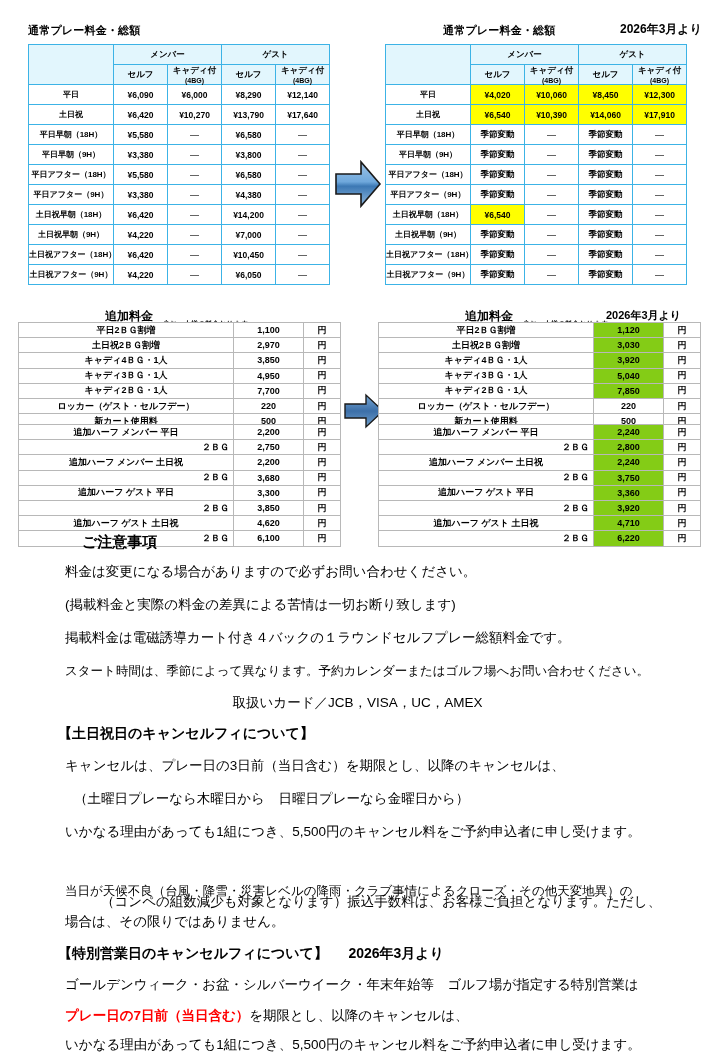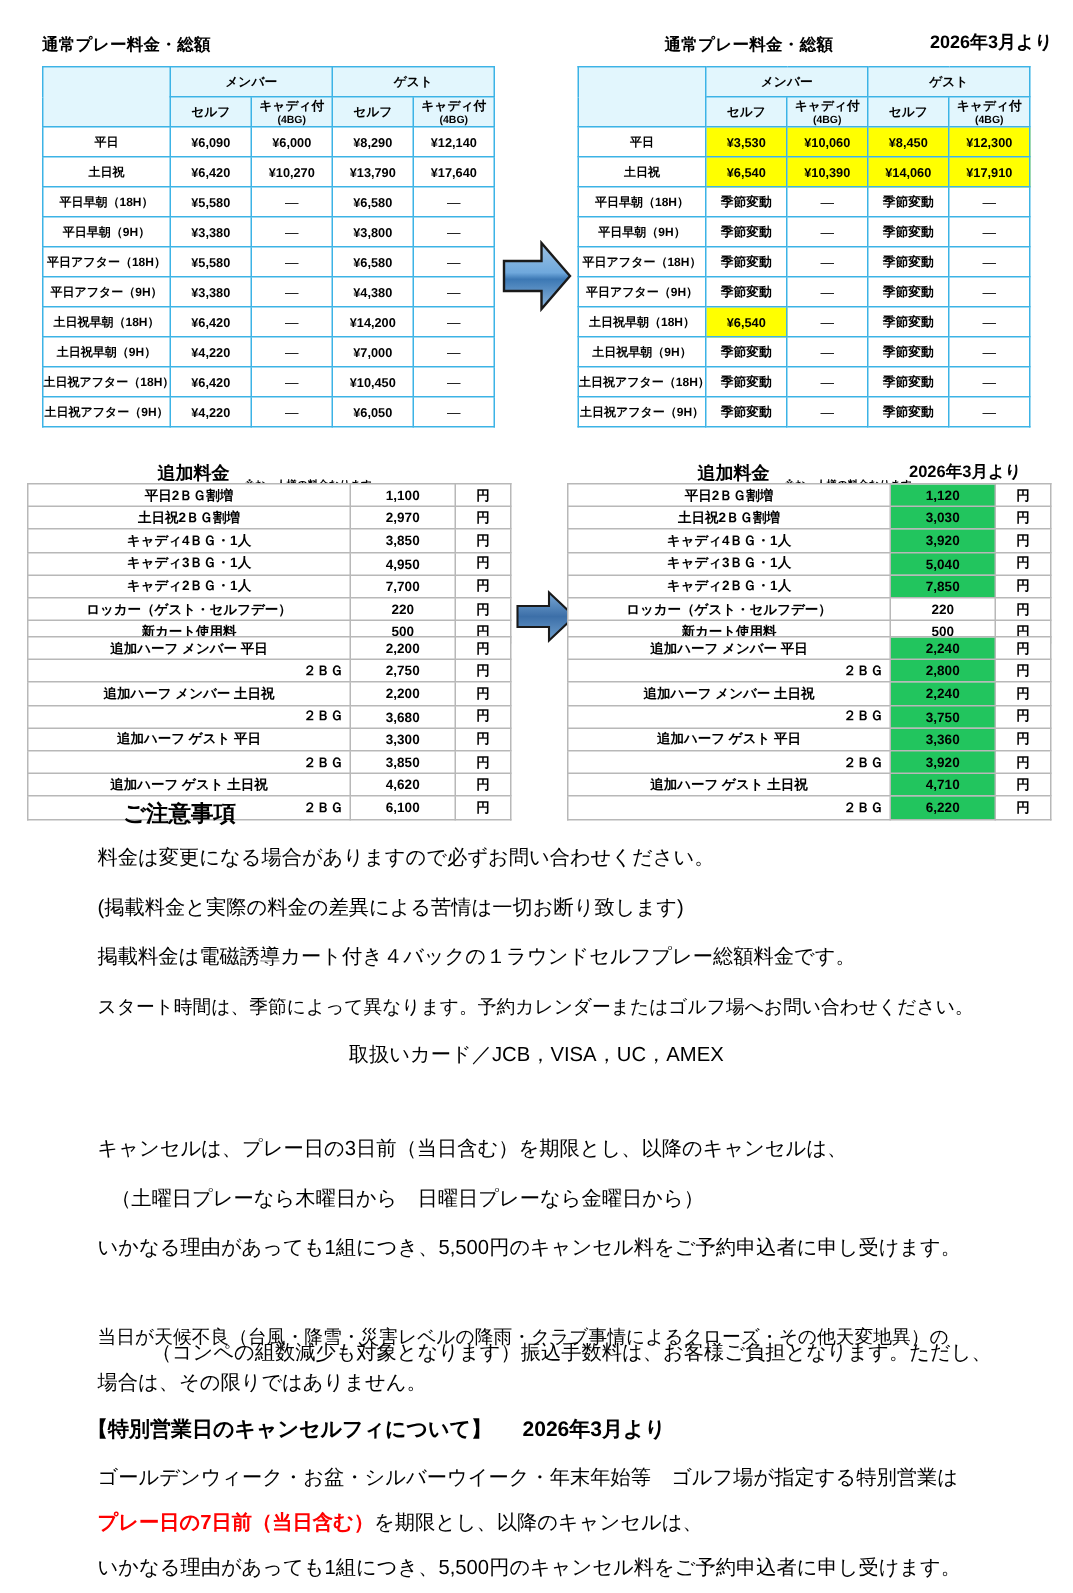--- a/index.html
+++ b/index.html
@@ -64,21 +64,21 @@
     font-weight:bold;
     height:14.2px;
     padding:0 2px;
     color:#000;
     white-space:nowrap;
   }
   table.fee td.lbl{text-align:center;}
   table.fee td.lbl.right{text-align:right;padding-right:4px;}
   table.fee td.num{text-align:center;border-left:1.2px solid #6d6d6d;}
   table.fee td.cur{text-align:center;}
-  table.fee td.hl{background:#22c55e;}
+  table.fee td.hl{background:#84cc16;}
 
   
   .arrow{position:absolute;}
 
   
   .notice-head{
     font-size:15px;font-weight:bold;color:#000;margin-left:24px;
   }
   .ntxt{
     font-size:13.5px;color:#000;white-space:nowrap;
@@ -239,21 +239,21 @@
         <th>セルフ</th>
         <th>
           <div>キャディ付</div>
           <div class="sub">(4BG)</div>
         </th>
       </tr>
     </thead>
     <tbody>
         <tr>
           <td class="rowhdr">平日</td>
-          <td class="val hl">¥3,530</td>
+          <td class="val hl">¥4,020</td>
           <td class="val hl">¥10,060</td>
           <td class="val hl">¥8,450</td>
           <td class="val hl">¥12,300</td>
         </tr>
         <tr>
           <td class="rowhdr">土日祝</td>
           <td class="val hl">¥6,540</td>
           <td class="val hl">¥10,390</td>
           <td class="val hl">¥14,060</td>
           <td class="val hl">¥17,910</td>
@@ -537,20 +537,21 @@
 
   <div class="block notice-head" style="left:58px;top:533px;">ご注意事項</div>
 
   <div class="block ntxt" style="left:65px;top:563px;">料金は変更になる場合がありますので必ずお問い合わせください。</div>
   <div class="block ntxt" style="left:65px;top:596px;">(掲載料金と実際の料金の差異による苦情は一切お断り致します)</div>
   <div class="block ntxt" style="left:65px;top:629px;">掲載料金は電磁誘導カート付き４バックの１ラウンドセルフプレー総額料金です。</div>
   <div class="block ntxt sm" style="left:65px;top:663px;">スタート時間は、季節によって異なります。予約カレンダーまたはゴルフ場へお問い合わせください。</div>
 
   <div class="block ntxt" style="left:0;top:694px;width:715px;text-align:center;">取扱いカード／JCB，VISA，UC，AMEX</div>
 
+  <div class="block ntxt b" style="left:58px;top:725px;">【土日祝日のキャンセルフィについて】</div>
 
   <div class="block ntxt" style="left:65px;top:757px;">キャンセルは、プレー日の3日前（当日含む）を期限とし、以降のキャンセルは、</div>
   <div class="block ntxt" style="left:74px;top:790px;">（土曜日プレーなら木曜日から　日曜日プレーなら金曜日から）</div>
   <div class="block ntxt" style="left:65px;top:823px;">いかなる理由があっても1組につき、5,500円のキャンセル料をご予約申込者に申し受けます。</div>
   <div class="block ntxt" style="left:65px;top:893px;margin-left:36px;">（コンペの組数減少も対象となります）振込手数料は、お客様ご負担となります。ただし、</div>
   <div class="block ntxt sm" style="left:65px;top:883px;">当日が天候不良（台風・降雪・災害レベルの降雨・クラブ事情によるクローズ・その他天変地異）の</div>
   <div class="block ntxt" style="left:65px;top:913px;">場合は、その限りではありません。</div>
 
   <div class="block" style="left:58px;top:944px;">
     <span class="ntxt b">【特別営業日のキャンセルフィについて】</span>

